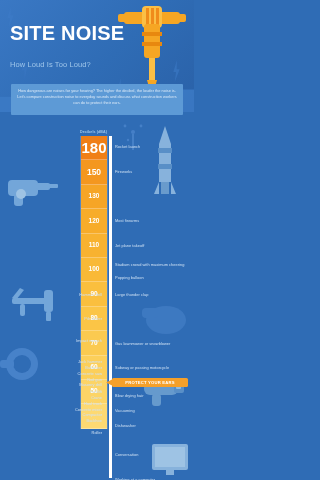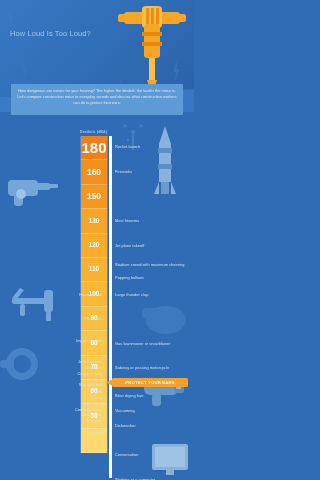--- a/index.html
+++ b/index.html
@@ -38,21 +38,21 @@
   .title-wrap { position:absolute; left:10px; top:22px; width:124px; z-index:5; }
   .title1 {
     color:#ffffff; font-size:17px; font-weight:bold; letter-spacing:.2px;
     line-height:1.04; text-transform:uppercase;
   }
   .title2 {
     color:#ffffff; font-size:20px; font-weight:bold; letter-spacing:.2px;
     line-height:1.04; text-transform:uppercase; margin-top:1px;
   }
   .subtitle {
-    color:#9fc6ea; font-size:7.5px; margin-top:7px; letter-spacing:.1px;
+    color:#9fc6ea; font-size:7.5px; margin-top:16px; letter-spacing:.1px;
   }
 
   
   .jack { position:absolute; right:6px; top:2px; width:72px; height:100px; z-index:4; }
 
   
   .intro {
     position:absolute; left:11px; top:84px; width:172px; height:31px;
     background:#5d9ad6; border-radius:1px; z-index:6;
     padding:4px 6px;
@@ -142,20 +142,21 @@
       <rect x="35" y="6" width="3" height="18" fill="#f08c1a"></rect>
       <rect x="40" y="6" width="3" height="18" fill="#f08c1a"></rect>
       <rect x="28" y="22" width="16" height="34" rx="3" fill="#f6a623"></rect>
       <rect x="26" y="30" width="20" height="4" fill="#e8880f"></rect>
       <rect x="26" y="40" width="20" height="4" fill="#e8880f"></rect>
       <rect x="33" y="56" width="6" height="22" fill="#fbbf45"></rect>
       <polygon points="31,78 41,78 36,96" fill="#f6a623"></polygon>
     </svg>
 
     <div class="title-wrap">
+      <div class="title2">SITE NOISE</div>
       <div class="subtitle">How Loud Is Too Loud?</div>
     </div>
   </div>
 
   <div class="intro">
     <p>How dangerous are noises for your hearing? The higher the decibel, the louder the noise is. Let's compare construction noise to everyday sounds and discuss what construction workers can do to protect their ears.</p>
   </div>
 
   <div class="chart">
 
@@ -214,23 +215,20 @@
 
     <svg class="ill" style="left:150px;top:330px;width:42px;height:36px;" viewBox="0 0 42 36">
       <rect x="2" y="2" width="36" height="26" rx="2" fill="#8fb9e0"></rect>
       <rect x="5" y="5" width="30" height="20" fill="#a8cbe8"></rect>
       <rect x="16" y="28" width="8" height="5" fill="#8fb9e0"></rect>
     </svg>
 
     <div class="col">
       <div class="band big" style="background:#f07f17">
           <span>180</span>
-        </div>
-      <div class="band mid" style="background:#f3901c">
-          <span>160</span>
         </div>
       <div class="band mid" style="background:#f4971f">
           <span>150</span>
         </div>
       <div class="band small" style="background:#f6a526">
           <span>130</span>
         </div>
       <div class="band small" style="background:#f7ac2a">
           <span>120</span>
         </div>

